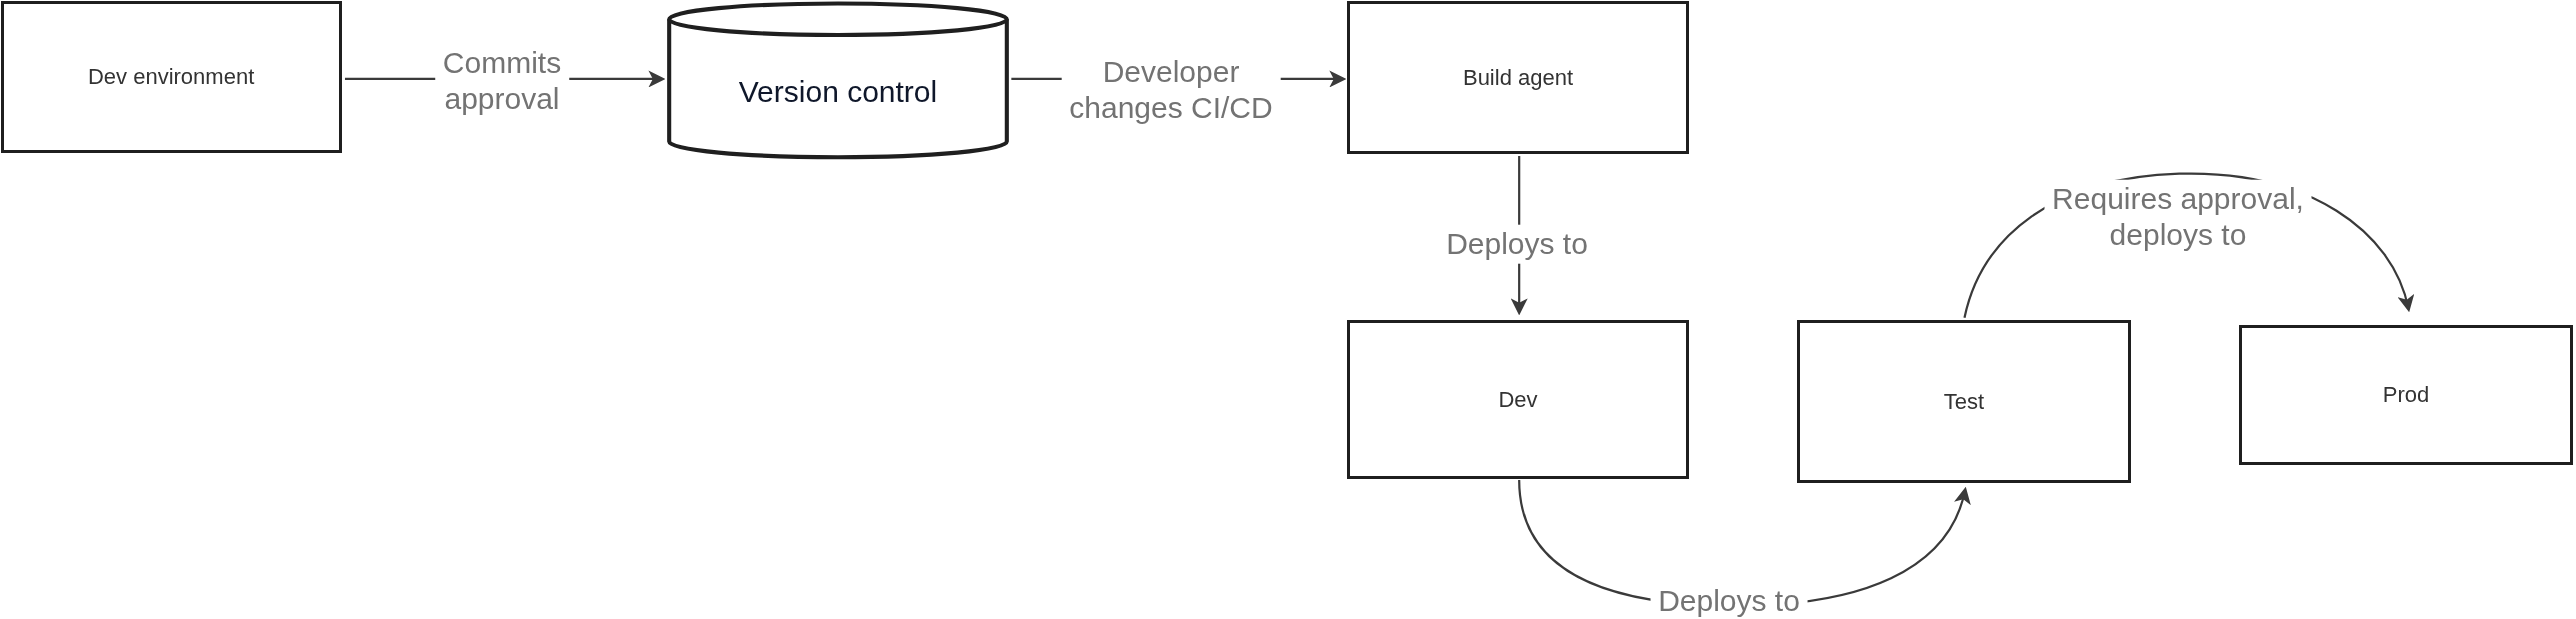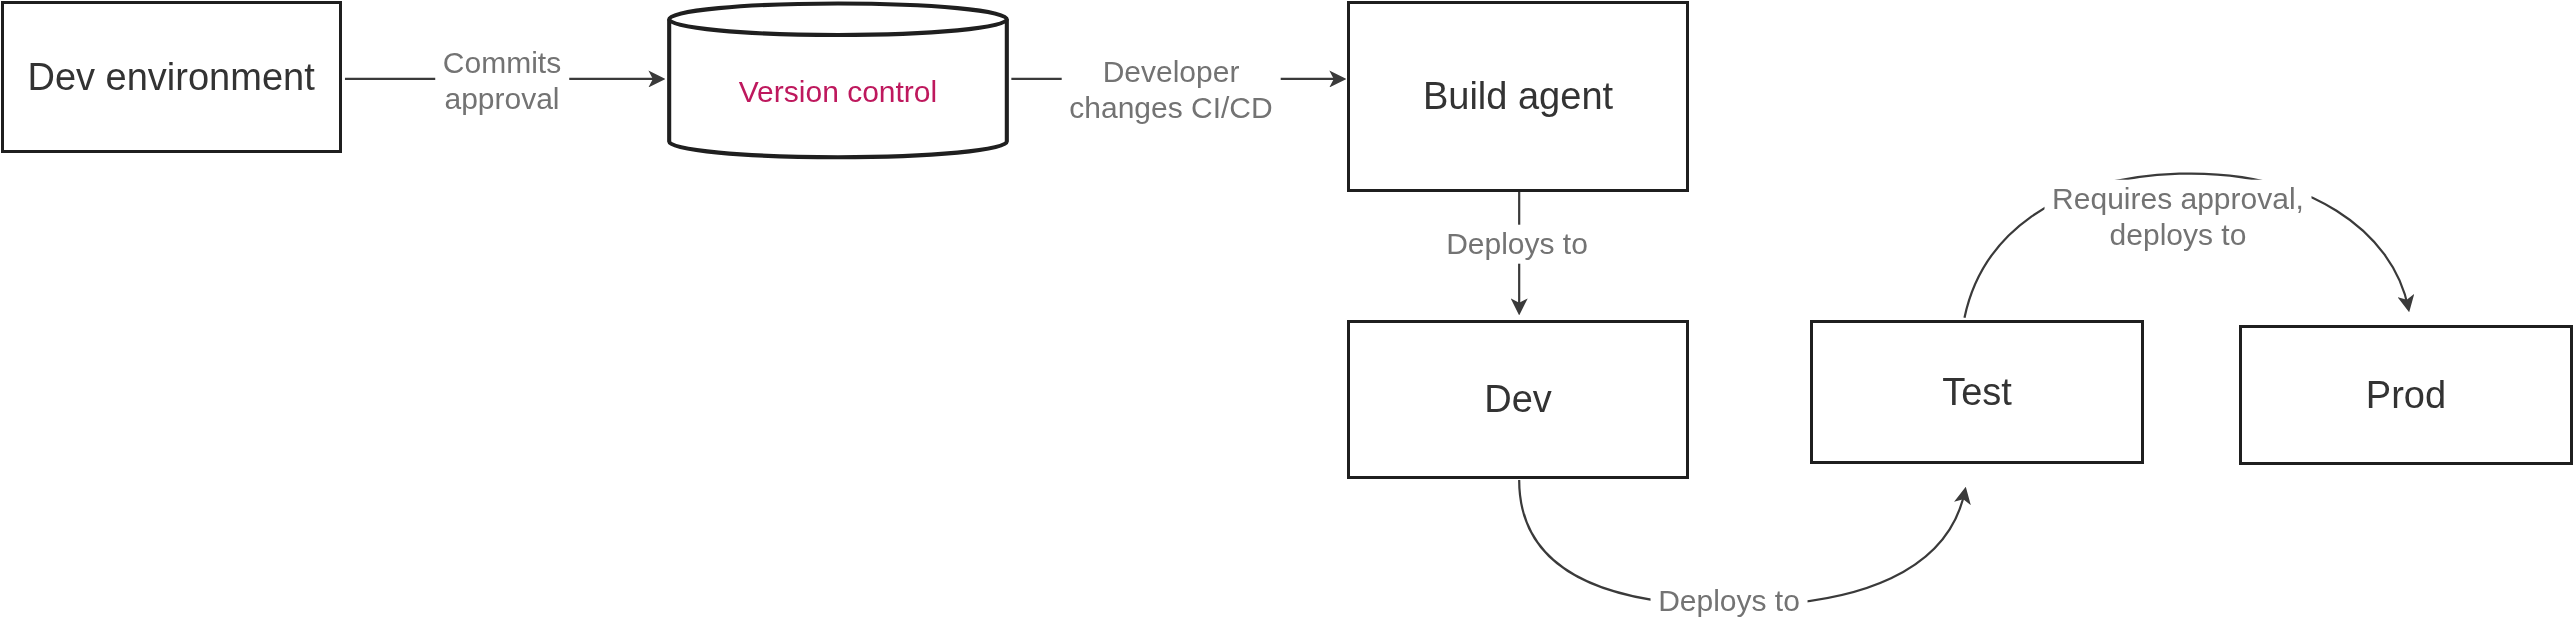--- a/index.html
+++ b/index.html
@@ -23,47 +23,47 @@
     z-index: 1;
   }
   .node {
     position: absolute;
     box-sizing: border-box;
     background: #ffffff;
     border: 3.8px solid #1f1f1f;
     display: flex;
     align-items: center;
     justify-content: center;
-    font-size: 38px;
+    font-size: 22px;
     color: #333333;
     z-index: 3;
     white-space: nowrap;
   }
   #node-dev-environment { left: 0.6px;    top: 1.3px;   width: 341px; height: 152px; }
-  #node-build-agent     { left: 1347px; top: 1.3px;   width: 342px; height: 191px; }
+  #node-build-agent     { left: 1347px; top: 1.3px;   width: 342px; height: 153px; }
   #node-dev             { left: 1347px; top: 320px; width: 342px; height: 159px; }
-  #node-test            { left: 1797px; top: 320px; width: 334px; height: 144px; margin-left: 13px; }
+  #node-test            { left: 1797px; top: 320px; width: 334px; height: 163px; }
   #node-prod            { left: 2239px; top: 325px; width: 334px; height: 140px; }
 
   .cylinder-node {
     position: absolute;
     left: 665px; top: 0.6px;
     width: 346px; height: 160px;
     z-index: 3;
   }
   .cylinder-node svg { display: block; }
   .cylinder-label {
     position: absolute;
     left: 0; top: 11.4px;
     width: 100%; height: 100%;
     display: flex;
     align-items: center;
     justify-content: center;
     font-size: 30px;
-    color: #be185d;
+    color: #0f172a;
     white-space: nowrap;
   }
 
   .edge-label {
     position: absolute;
     transform: translate(-50%, -50%);
     background: #ffffff;
     color: #737373;
     font-size: 30px;
     line-height: 1.2;

